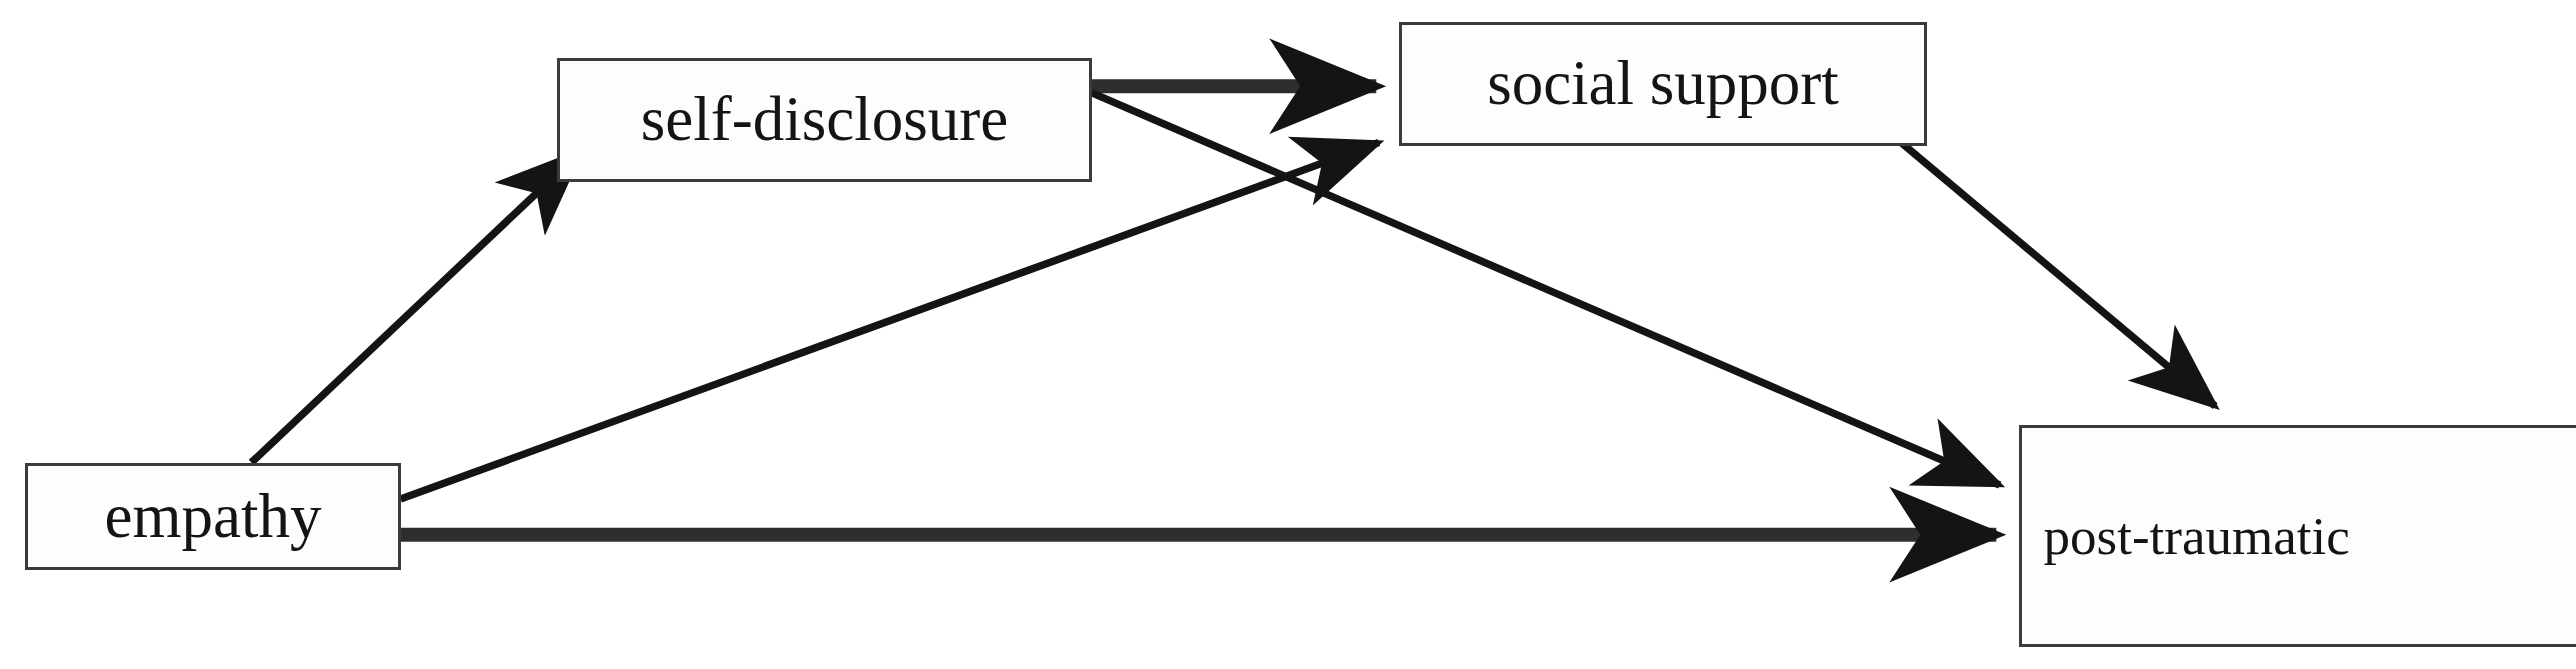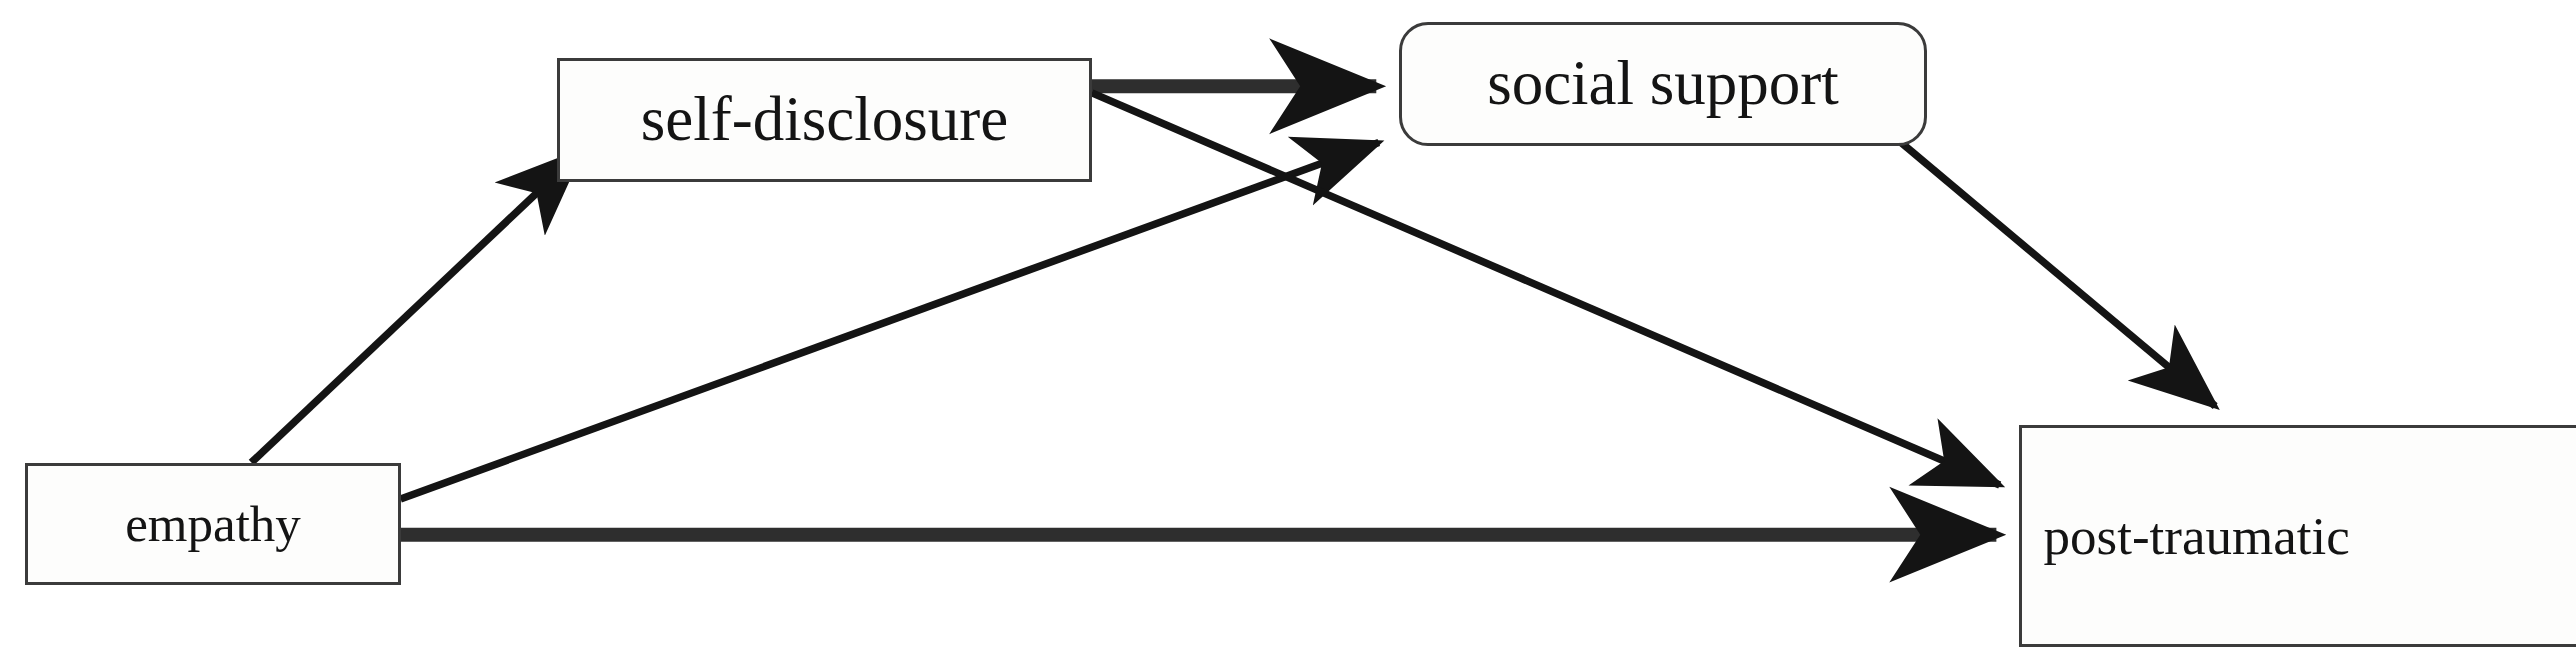--- a/index.html
+++ b/index.html
@@ -48,28 +48,27 @@
     height: 124px;
     font-size: 63px;
     margin-top: 36px;
   }
   #node-social-support {
     left: 1399px;
     top: 21.6px;
     width: 528px;
     height: 124px;
     font-size: 63px;
-    border-radius: 29px;
   }
   #node-empathy {
     left: 25px;
     top: 463px;
     width: 376px;
-    height: 122px;
-    font-size: 51px;
+    height: 107px;
+    font-size: 63px;
     text-align: center;
   }
   #node-ptg {
     left: 2019px;
     top: 425px;
     width: 613px;
     height: 222px;
     font-size: 53px;
   }
   #node-ptg .node-label {

